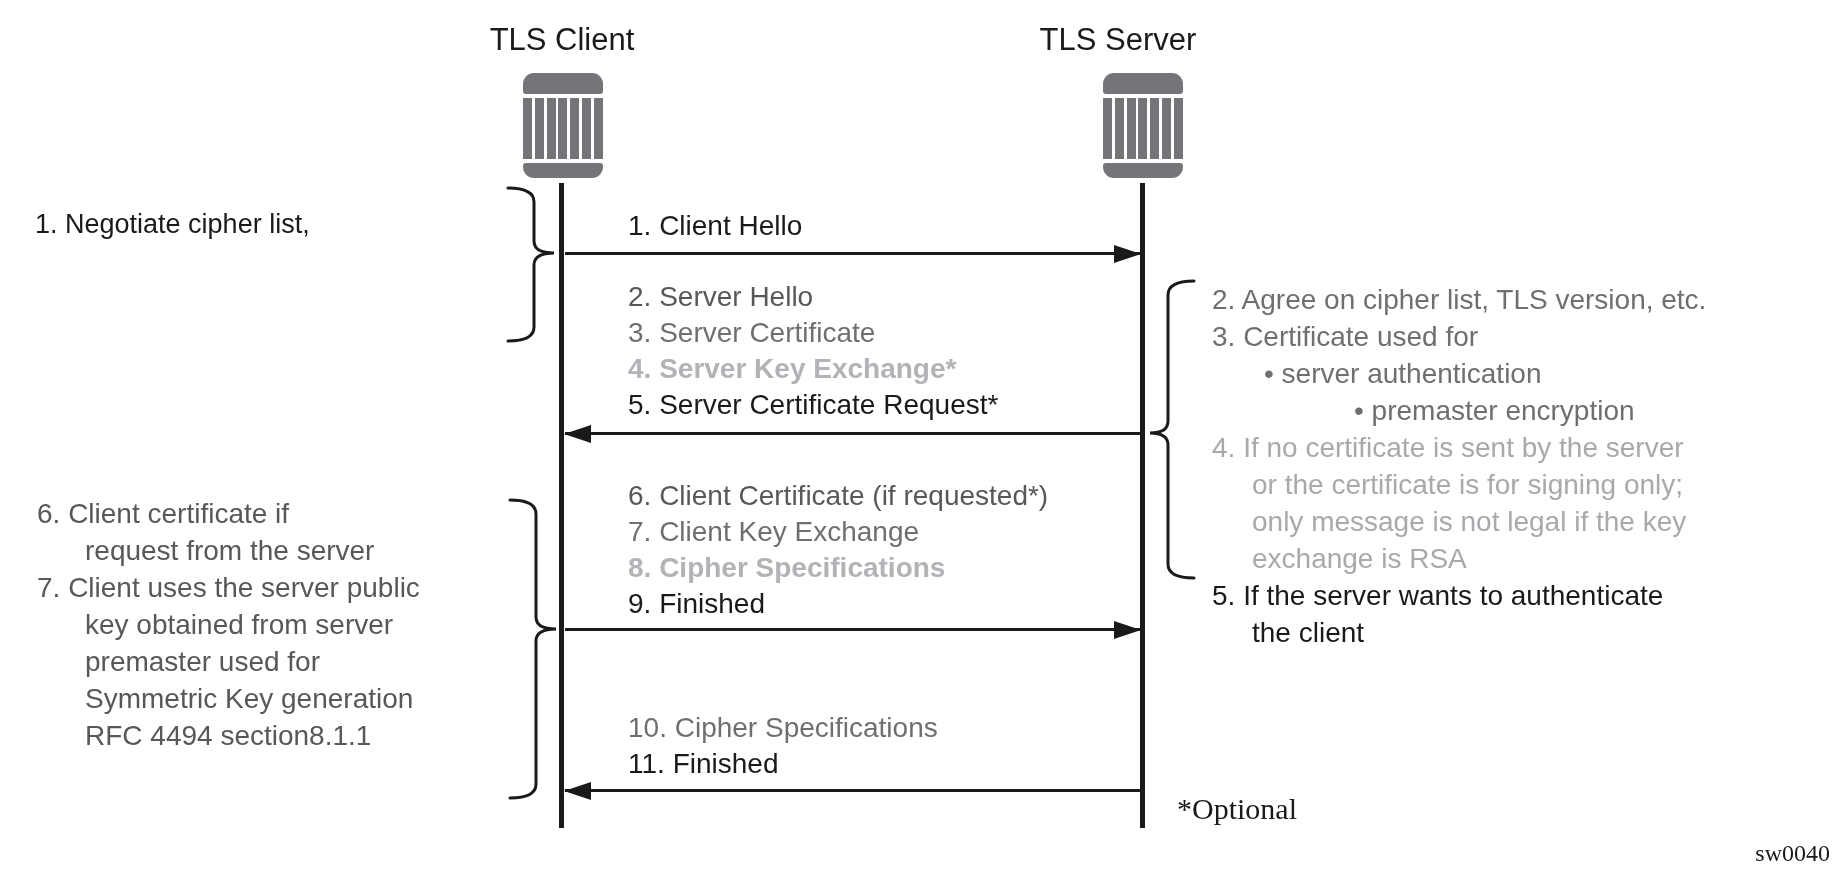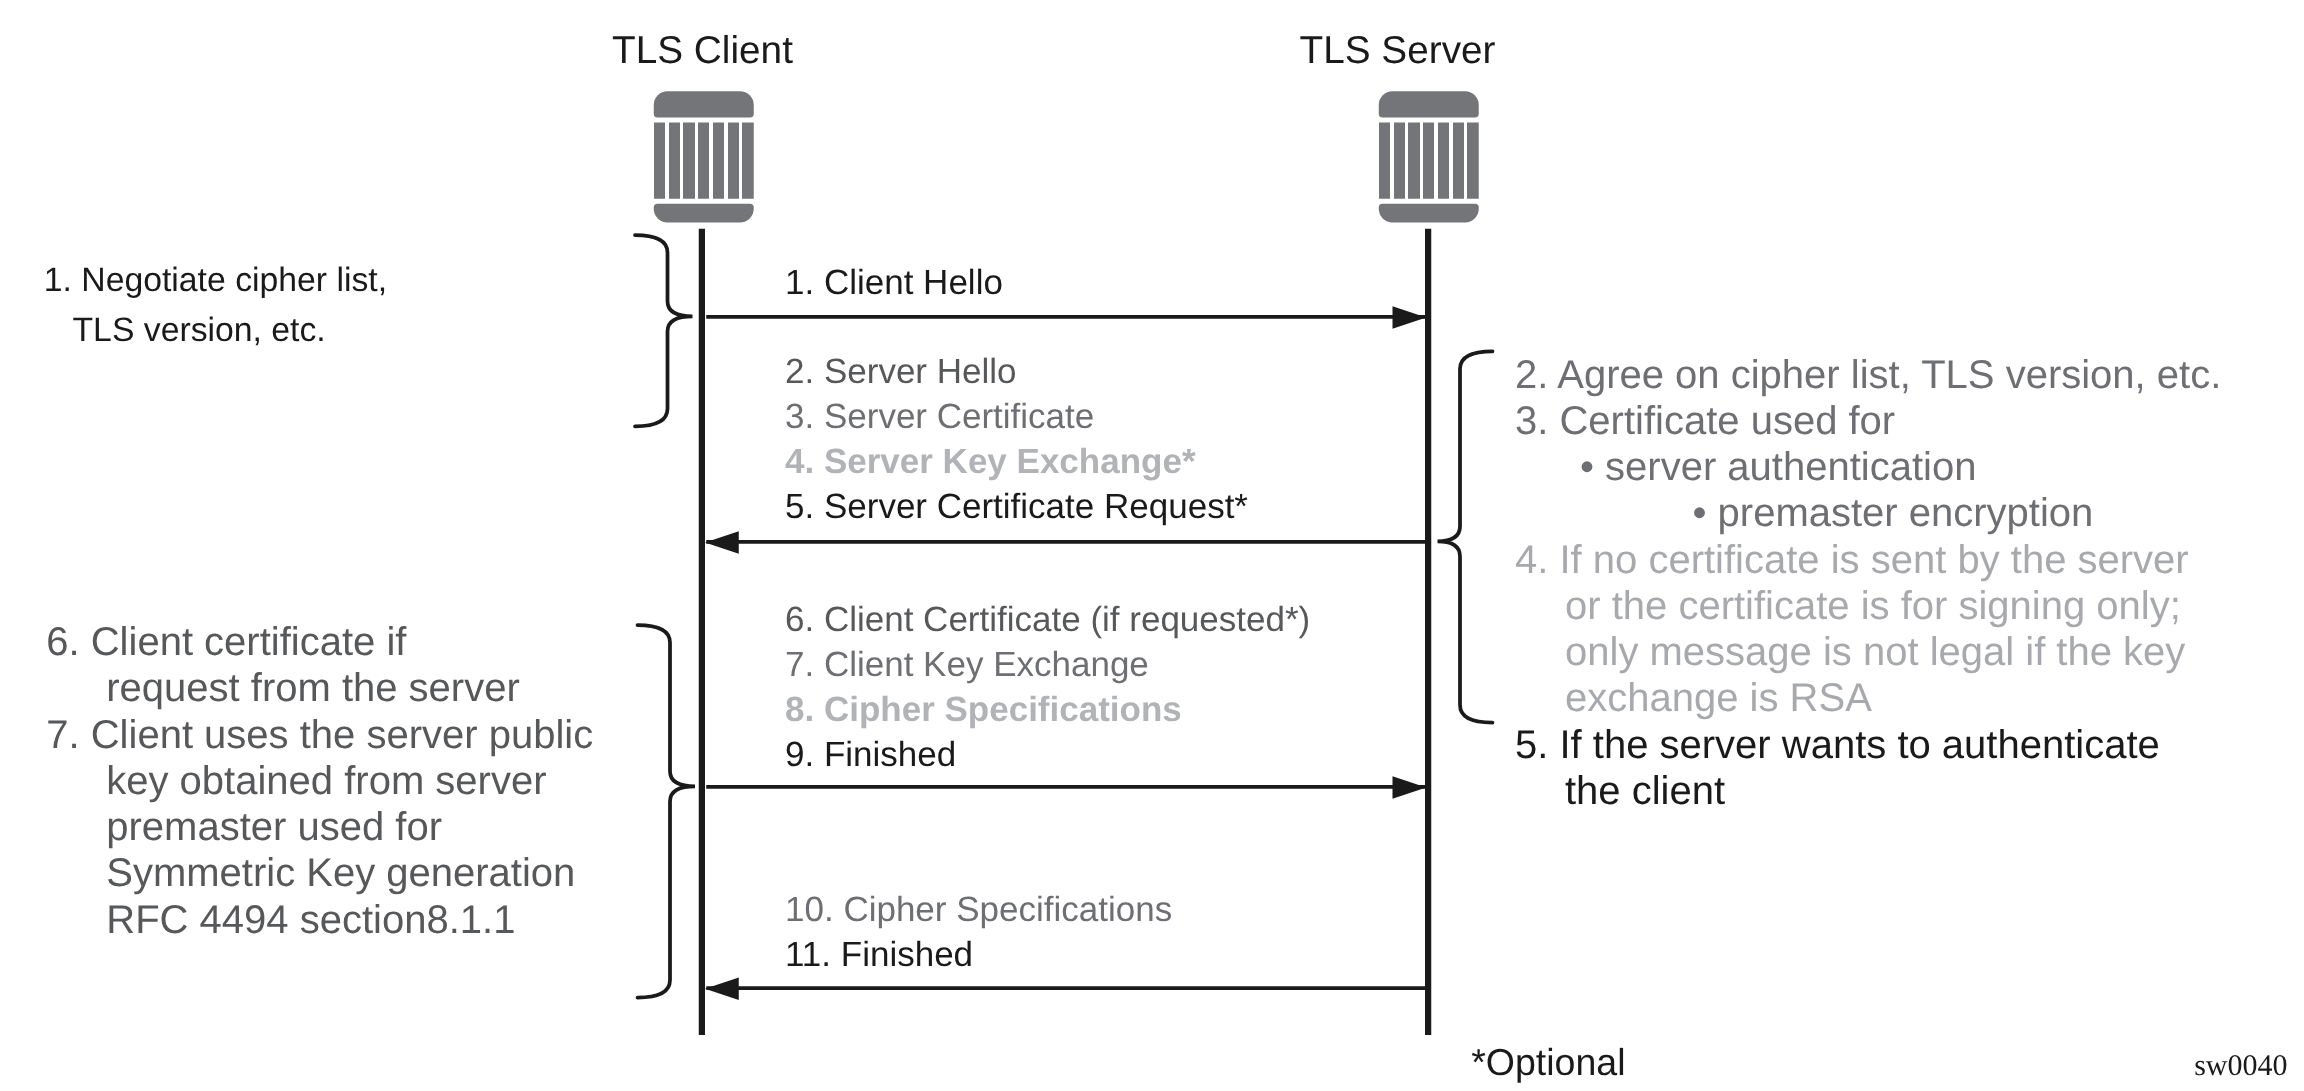--- a/index.html
+++ b/index.html
@@ -20,21 +20,21 @@
 
   .lifeline{width:5px;background:var(--black);top:183px;height:645px;}
 
   .arrow{left:565px;width:575px;height:3px;background:var(--black);}
   .arrow .head-right{position:absolute;right:-1px;top:50%;transform:translateY(-50%);width:0;height:0;
     border-top:9px solid transparent;border-bottom:9px solid transparent;border-left:27px solid var(--black);}
   .arrow .head-left{position:absolute;left:-1px;top:50%;transform:translateY(-50%);width:0;height:0;
     border-top:9px solid transparent;border-bottom:9px solid transparent;border-right:27px solid var(--black);}
 
   .msgs{left:628px;font-size:28px;line-height:36px;white-space:nowrap;}
-  .note{font-size:32px;line-height:37px;white-space:nowrap;}
+  .note{font-size:28px;line-height:37px;white-space:nowrap;}
   .ln{display:block;}
 
   .c-black{color:var(--black);} .c-dark{color:var(--gray-dark);}
   .c-mid{color:var(--gray-mid);} .c-light{color:var(--gray-light);font-weight:bold;}
   .c-light2{color:var(--gray-light2);}
 
   .ind-23{padding-left:23px;} .ind-40{padding-left:40px;} .ind-48{padding-left:48px;}
   .ind-52{padding-left:52px;} .ind-142{padding-left:142px;}
 
   .footnote{font-size:30px;color:var(--black);}
@@ -93,21 +93,20 @@
     <span class="ln c-light">8. Cipher Specifications</span>
     <span class="ln c-black">9. Finished</span>
   </div>
   <div class="abs msgs" style="top:710px;">
     <span class="ln c-mid">10. Cipher Specifications</span>
     <span class="ln c-black">11. Finished</span>
   </div>
 
   <div class="abs note" style="left:35px;top:204px;line-height:40px;font-size:27px;">
     <span class="ln c-black">1. Negotiate cipher list,</span>
-    <span class="ln c-black ind-23">TLS version, etc.</span>
   </div>
 
   <div class="abs note" style="left:37px;top:495px;">
     <span class="ln c-dark">6. Client certificate if</span>
     <span class="ln c-dark ind-48">request from the server</span>
     <span class="ln c-dark">7. Client uses the server public</span>
     <span class="ln c-dark ind-48">key obtained from server</span>
     <span class="ln c-dark ind-48">premaster used for</span>
     <span class="ln c-dark ind-48">Symmetric Key generation</span>
     <span class="ln c-dark ind-48">RFC 4494 section8.1.1</span>
@@ -125,16 +124,16 @@
     <span class="ln c-black">5. If the server wants to authenticate</span>
     <span class="ln c-black ind-40">the client</span>
   </div>
 
   <svg class="abs braces" width="1843" height="873" viewBox="0 0 1843 873">
     <path d="M508,188 Q534,188 534,202 L534,241 Q534,253 554,253 Q534,253 534,265 L534,327 Q534,341 508,341"></path>
     <path d="M510,500 Q536,500 536,514 L536,617 Q536,629 556,629 Q536,629 536,641 L536,784 Q536,798 510,798"></path>
     <path d="M1194,281 Q1168,281 1168,295 L1168,421 Q1168,433 1150,433 Q1168,433 1168,445 L1168,564 Q1168,578 1194,578"></path>
   </svg>
 
-  <div class="abs footnote" style="left:1177px;top:834px;">*Optional</div>
+  <div class="abs footnote" style="left:1177px;top:792px;font-family:Liberation Serif, serif;">*Optional</div>
   <div class="abs figure-id" style="left:1680px;top:840px;">sw0040</div>
 
 </div>
 
 </body></html>

